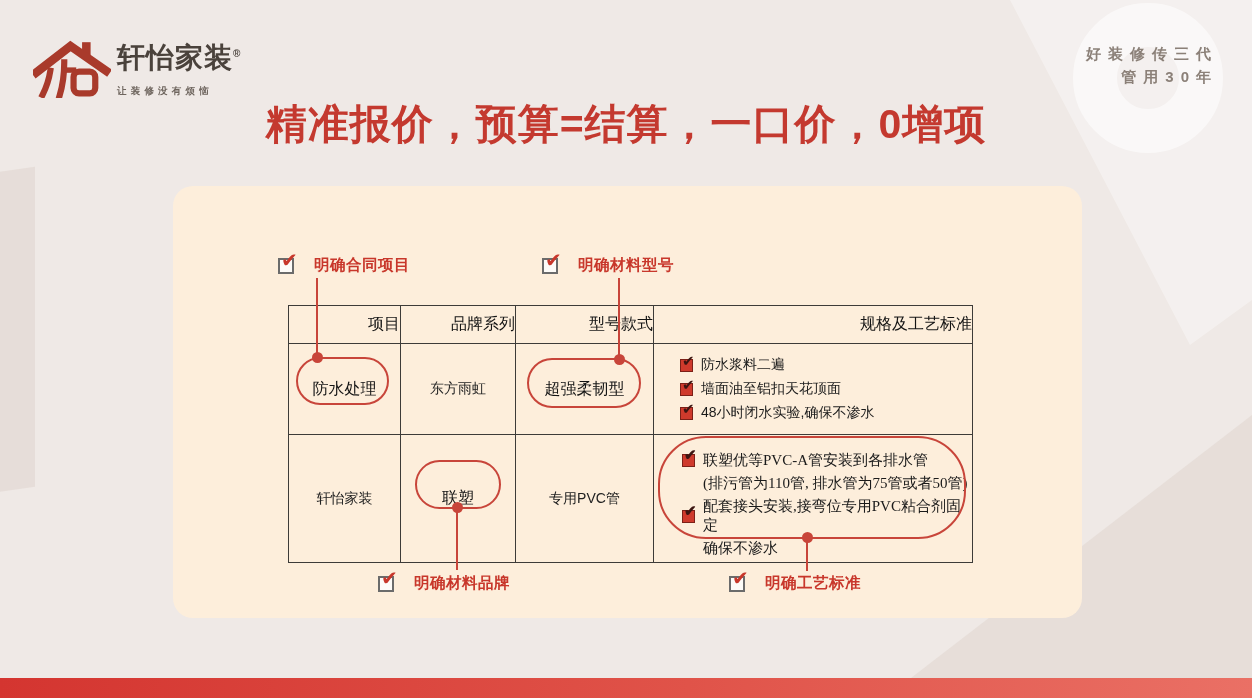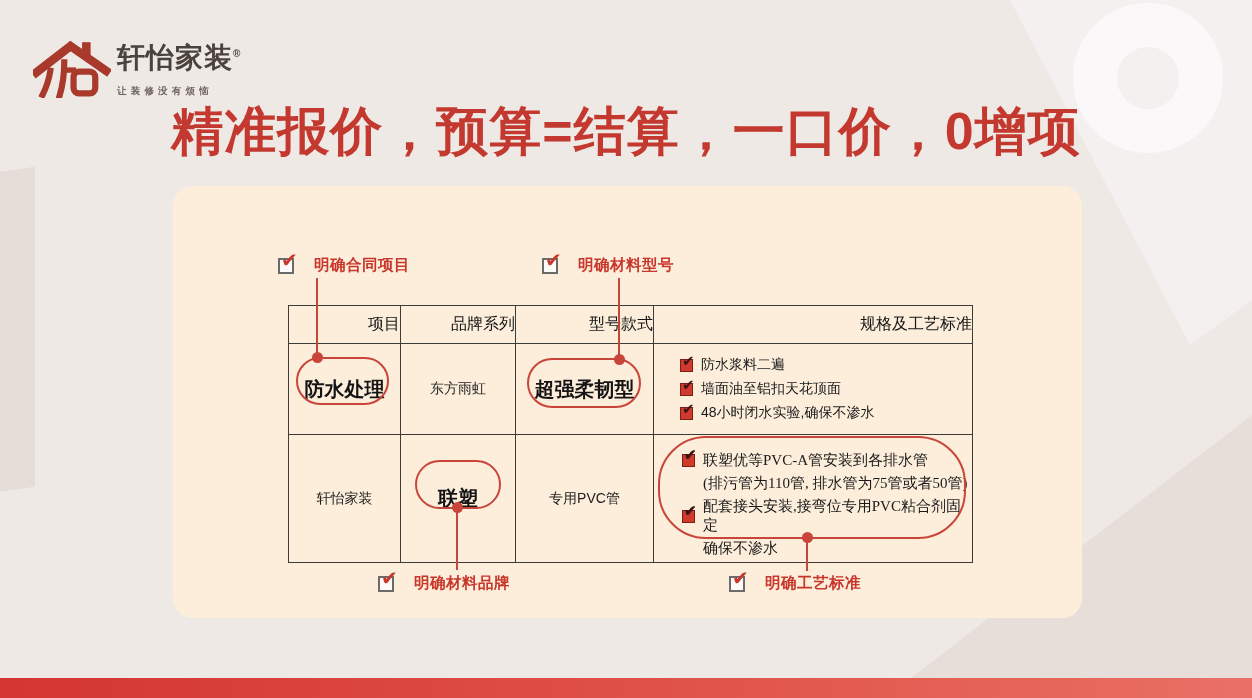--- a/index.html
+++ b/index.html
@@ -25,21 +25,21 @@
   .logo-textblock { margin-left:6px; margin-top:14px; }
   .logo-name { font-size:28px; font-weight:900; color:#4a423c; letter-spacing:1px; line-height:1; }
   .logo-reg { font-size:10px; vertical-align:super; font-weight:700; color:#4a423c; }
   .logo-tagline { font-size:9.5px; font-weight:700; color:#6e655e; letter-spacing:4.2px; margin-top:13px; }
 
   .slogan { position:absolute; right:34px; top:42px; text-align:right; color:#8b8078;
     font-size:15px; font-weight:600; letter-spacing:7px; line-height:23px; }
 
   
   .main-title { position:absolute; left:0; top:97px; width:1252px; text-align:center;
-    font-size:52px; font-weight:900; color:#c4392f; letter-spacing:1px; }
+    font-size:41px; font-weight:900; color:#c4392f; letter-spacing:1px; }
 
   
   .card { position:absolute; left:173px; top:186px; width:909px; height:432px;
     background:#fdeedb; border-radius:20px; }
   .card-heading { position:absolute; left:0; top:198px; width:1252px; text-align:center;
     font-size:23px; font-weight:800; color:#141414; letter-spacing:1px; }
 
   
   .callout { position:absolute; display:flex; align-items:center; }
   .cb { position:relative; width:16px; height:16px; background:#fdfbf8; border:2px solid #6b6b6b; flex:0 0 auto; }
@@ -50,21 +50,21 @@
   
   table.quote { position:absolute; left:288px; top:305px; border-collapse:collapse; table-layout:fixed; }
   table.quote th, table.quote td { border:1.5px solid #3d3b38; padding:0; vertical-align:middle; }
   table.quote th { height:38px; font-size:16px; font-weight:400; color:#141414; text-align:right; }
   td.c-item   { width:112px; text-align:center; }
   td.c-brand  { width:115px; text-align:center; }
   td.c-model  { width:138px; text-align:center; }
   td.c-spec   { width:319px; }
   .row1 td { height:80px; }
   .row2 td { height:124px; }
-  .cell-big  { font-size:20px; font-weight:700; color:#141414;margin-left:37px; }
+  .cell-big  { font-size:16px; font-weight:400; color:#141414;margin-left:37px; }
   .cell-norm { font-size:14px; font-weight:400; color:#222; }
 
   
   .spec-list { padding:6px 0 6px 26px; }
   .spec-line { display:flex; align-items:center; margin:6px 0; font-size:14px; color:#1a1a1a; }
   .spec-line.serif { font-family:"Liberation Serif","DejaVu Serif",serif; font-size:15px; }
   .spec-line .indent { width:21px; flex:0 0 auto; }
   .mini-cb { position:relative; width:13px; height:13px; background:#cf3a2c; border:1px solid #7c2017;
     margin-right:8px; flex:0 0 auto; }
   .mini-cb .tick { position:absolute; left:1px; top:-7px; font-size:15px; line-height:15px;
@@ -101,20 +101,24 @@
         <path d="M40,44 L52,44" stroke-width="7"></path>
         <rect x="52" y="46" width="28" height="28" rx="7" stroke-width="8"></rect>
       </g>
     </svg>
     <div class="logo-textblock">
       <div class="logo-name"><span>轩怡家装</span><span class="logo-reg">®</span></div>
       <div class="logo-tagline">让装修没有烦恼</div>
     </div>
   </div>
 
+  <div class="slogan">
+    <div>好装修传三代</div>
+    <div>管用30年</div>
+  </div>
 
   <div class="main-title">精准报价，预算=结算，一口价，0增项</div>
 
   <div class="card"></div>
 
   <div class="callout" style="left:278px; top:255px;">
     <span class="cb">
         <span class="tick">✔</span>
       </span>
     <span class="callout-text">明确合同项目</span>

